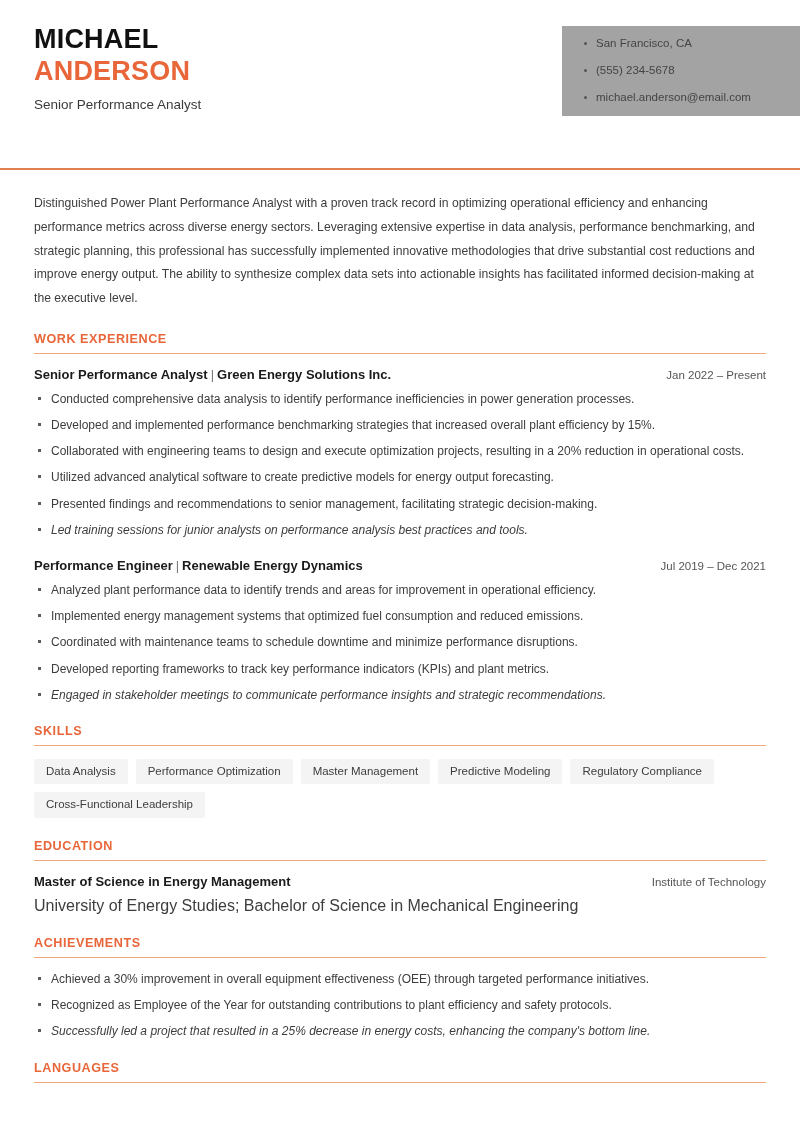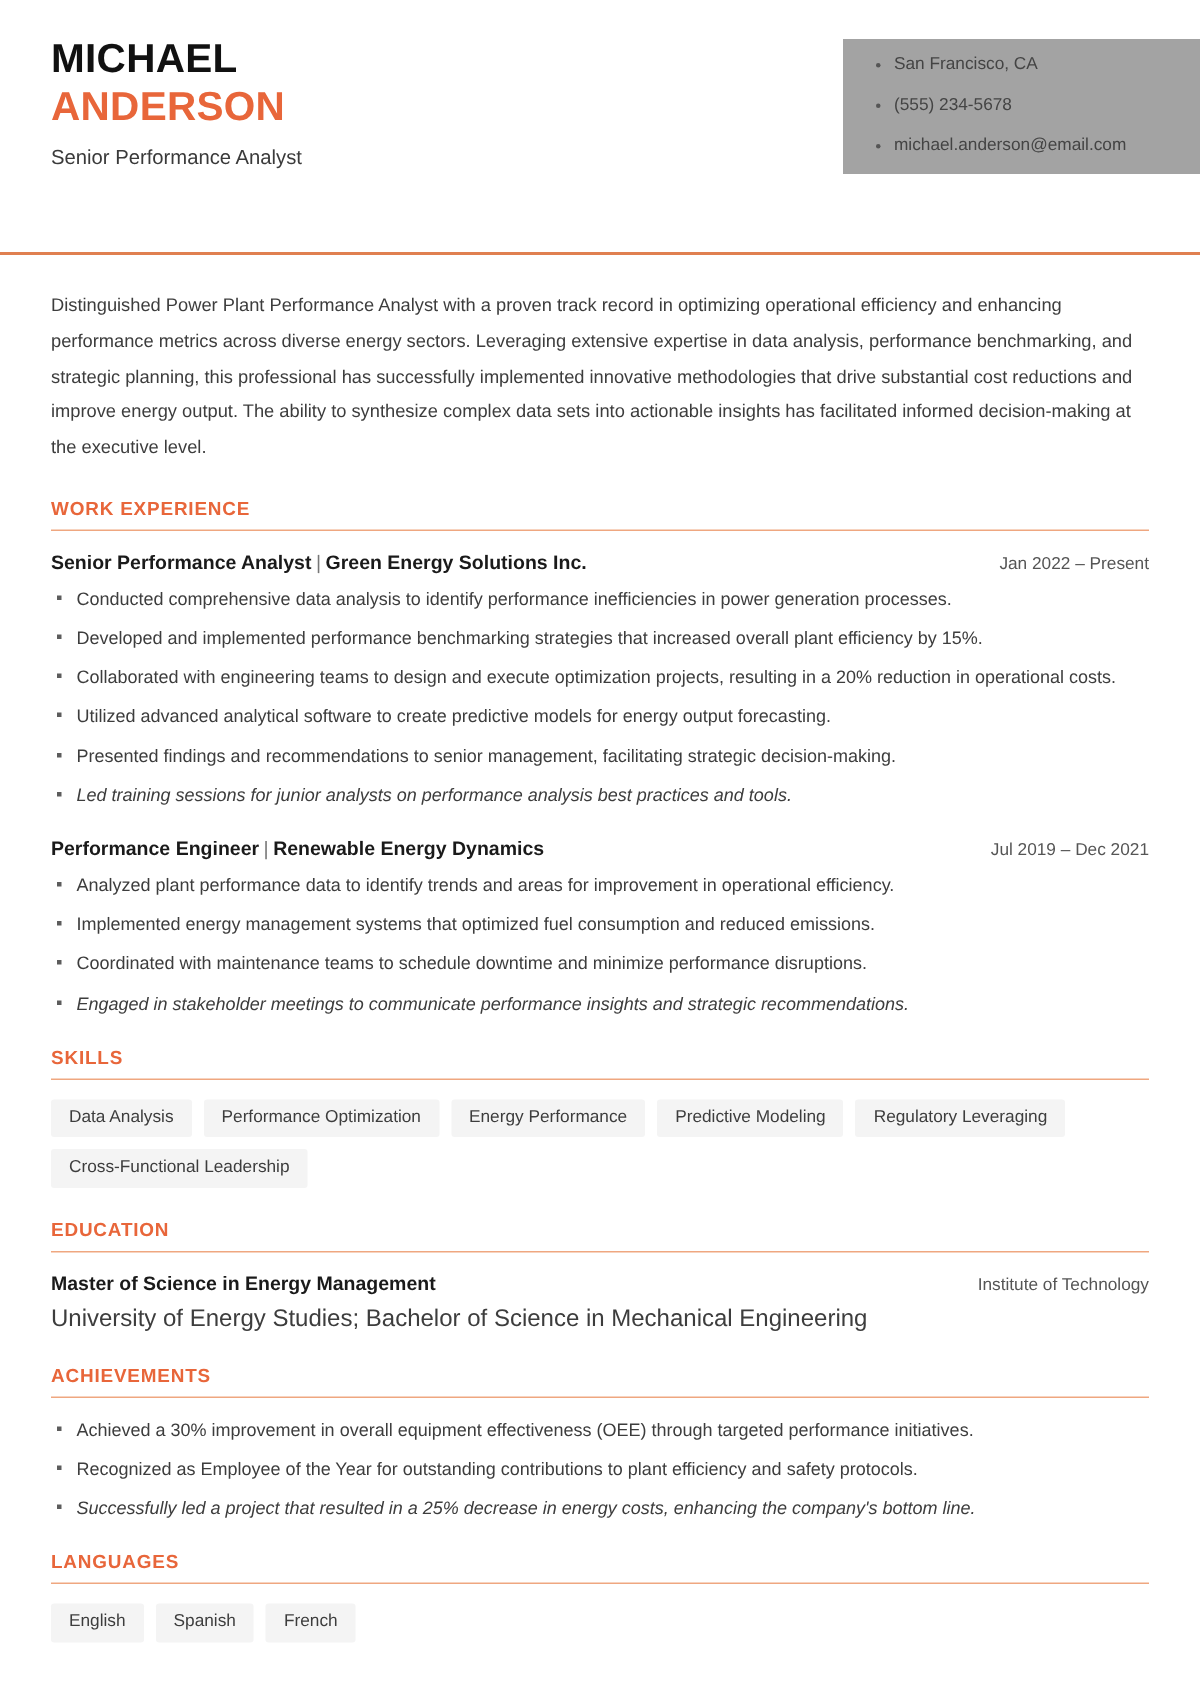--- a/index.html
+++ b/index.html
@@ -259,34 +259,35 @@
       <div class="job-head">
         <div class="job-role">
           <span>Performance Engineer</span><span class="job-sep">|</span><span>Renewable Energy Dynamics</span>
         </div>
         <div class="job-dates">Jul 2019 – Dec 2021</div>
       </div>
       <ul class="bullets">
         <li>Analyzed plant performance data to identify trends and areas for improvement in operational efficiency.</li>
         <li>Implemented energy management systems that optimized fuel consumption and reduced emissions.</li>
         <li>Coordinated with maintenance teams to schedule downtime and minimize performance disruptions.</li>
+        <li>Developed reporting frameworks to track key performance indicators (KPIs) and plant metrics.</li>
         <li>Engaged in stakeholder meetings to communicate performance insights and strategic recommendations.</li>
       </ul>
     </div>
   </div>
 
   <div class="section">
     <div class="section-title">SKILLS</div>
     <div class="section-rule"></div>
     <div class="tags">
       <span class="tag">Data Analysis</span>
       <span class="tag">Performance Optimization</span>
-      <span class="tag">Energy Performance</span>
+      <span class="tag">Master Management</span>
       <span class="tag">Predictive Modeling</span>
-      <span class="tag">Regulatory Leveraging</span>
+      <span class="tag">Regulatory Compliance</span>
       <span class="tag">Cross-Functional Leadership</span>
     </div>
   </div>
 
   <div class="section">
     <div class="section-title">EDUCATION</div>
     <div class="section-rule"></div>
     <div>
       <div class="edu-head">
         <div class="edu-degree">Master of Science in Energy Management</div>
@@ -302,20 +303,15 @@
     <ul class="bullets ach-list">
       <li>Achieved a 30% improvement in overall equipment effectiveness (OEE) through targeted performance initiatives.</li>
       <li>Recognized as Employee of the Year for outstanding contributions to plant efficiency and safety protocols.</li>
       <li>Successfully led a project that resulted in a 25% decrease in energy costs, enhancing the company's bottom line.</li>
     </ul>
   </div>
 
   <div class="section">
     <div class="section-title">LANGUAGES</div>
     <div class="section-rule"></div>
-    <div class="tags">
-      <span class="tag">English</span>
-      <span class="tag">Spanish</span>
-      <span class="tag">French</span>
-    </div>
   </div>
 
 </div>
 
 </body></html>

